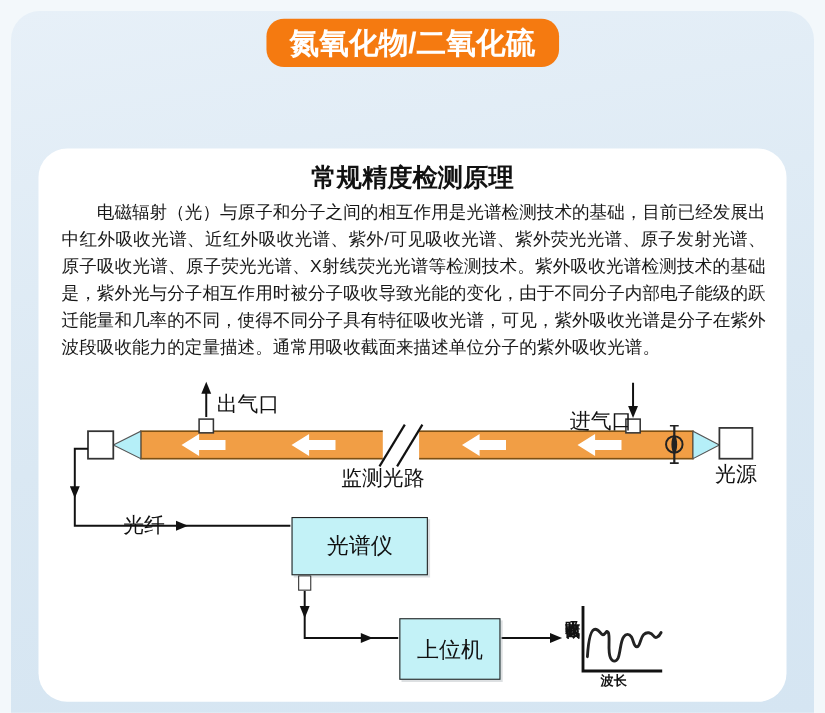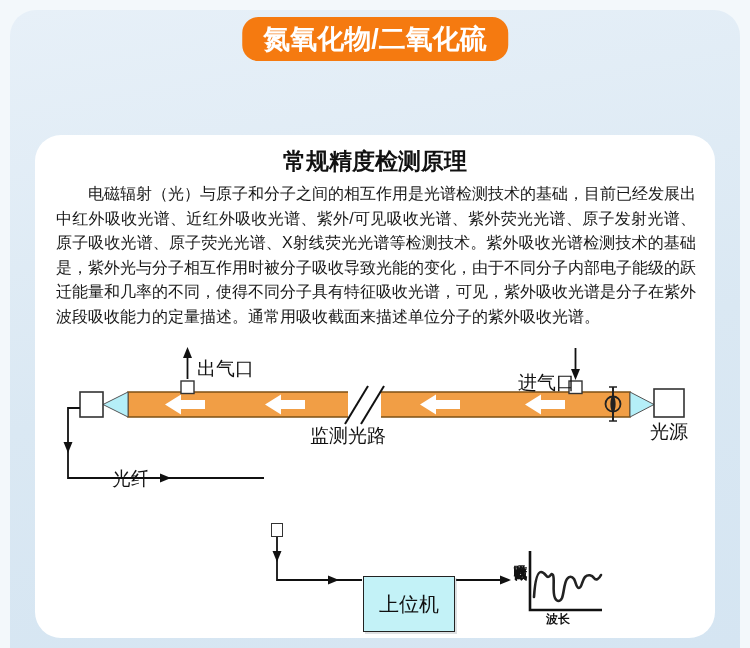--- a/index.html
+++ b/index.html
@@ -149,22 +149,25 @@
                C522 262 525 262 527 258
                C529 253 529 243 532 239
                C534 236 537 236 539 239
                C541 242 541 248 544 248
                C547 248 547 240 550 237
                C553 234 557 235 559 238
                C561 241 564 239 566 235"></path>
         </g>
       </svg>
 
+      <div class="dbox" style="left:230px; top:130px; width:124px; height:53px;">
+        <span>光谱仪</span>
+      </div>
       <div class="connector"></div>
-      <div class="dbox" style="left:328px; top:236px; width:92px; height:56px;">
+      <div class="dbox" style="left:328px; top:222px; width:92px; height:56px;">
         <span>上位机</span>
       </div>
 
       <div class="dlabel" style="left:162px; top:19px;">出气口</div>
       <div class="dlabel" style="left:483px; top:34px;font-family:Liberation Mono, monospace;">进气口</div>
       <div class="dlabel centered" style="left:261px; top:86px; width:90px;text-align:right;">监测光路</div>
       <div class="dlabel centered" style="left:604px; top:82px; width:60px;">光源</div>
       <div class="dlabel" style="left:77px; top:112px;margin-top:17px;">光纤</div>
       <div class="vlabel">吸收截面</div>
       <div class="dlabel centered" style="left:493px; top:273px; width:60px; font-size:12px;font-weight:bold;">波长</div>

